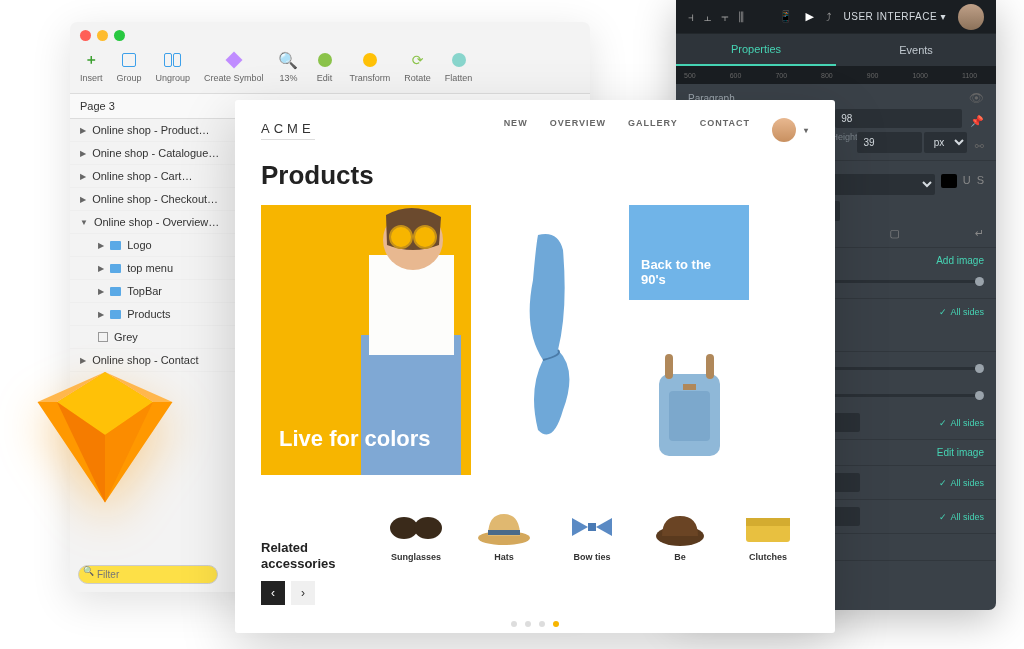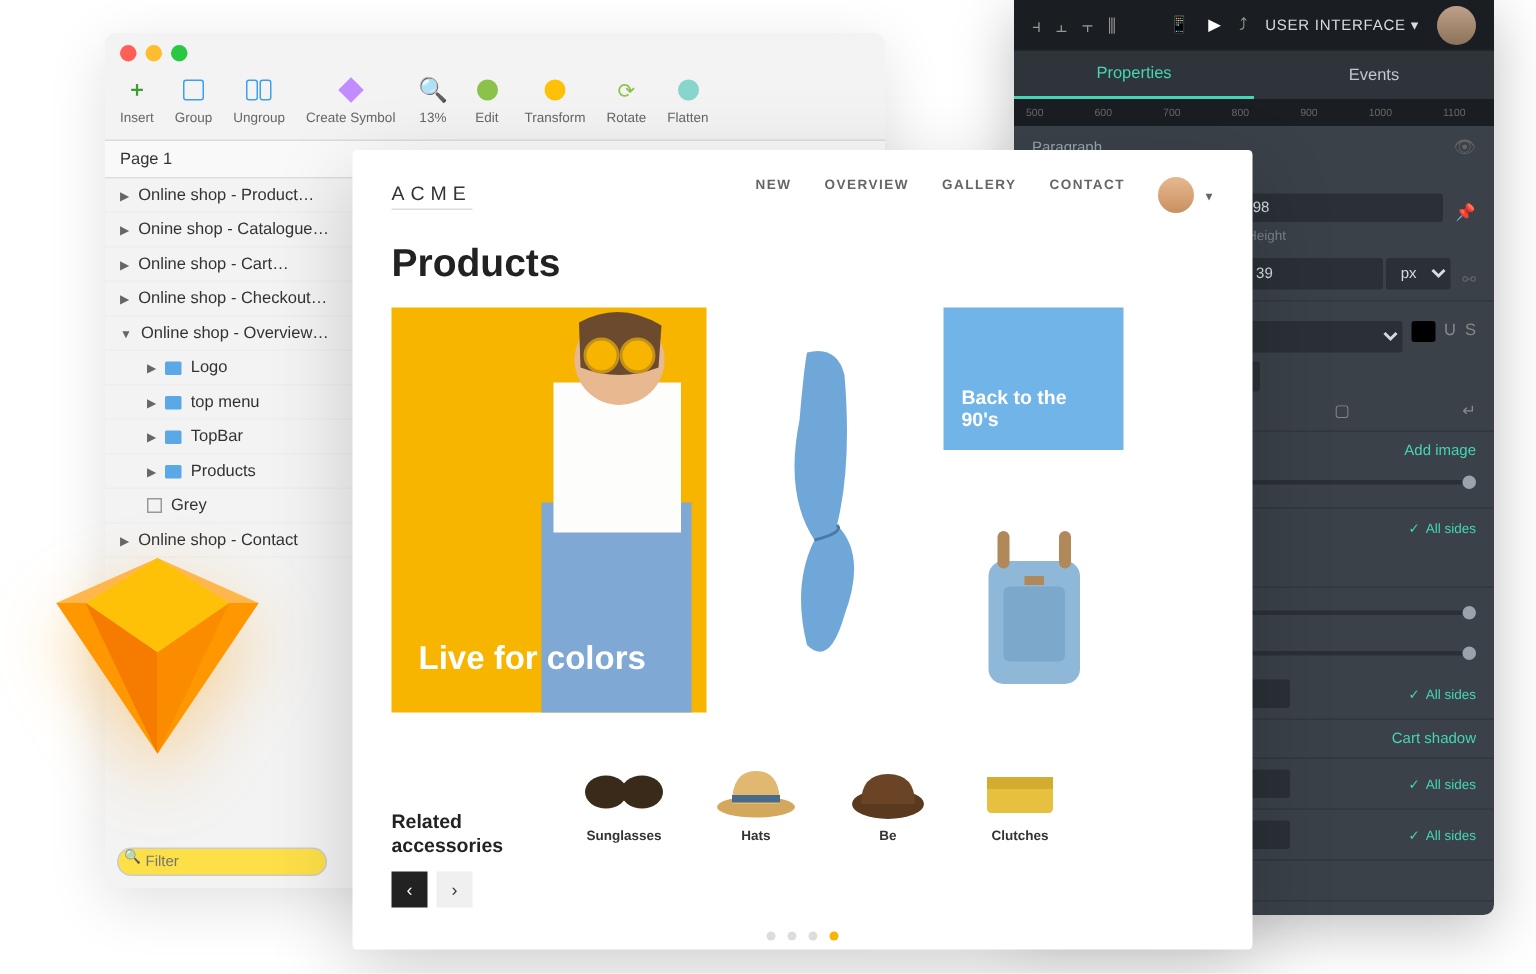--- a/index.html
+++ b/index.html
@@ -48,21 +48,21 @@
 .dropdown-proj{color:#d5dbe0;font-size:10px;letter-spacing:0.5px;}
 .avatar{width:26px;height:26px;border-radius:50%;background:linear-gradient(#bfa088,#8c725a);}
 .insp-tabs{display:flex;height:32px;background:#2e343a;}
 .insp-tab{flex:1;display:flex;align-items:center;justify-content:center;font-size:11px;cursor:pointer;}
 .insp-tab.active{color:#46d4b4;border-bottom:2px solid #46d4b4;}
 .ruler{height:18px;background:#1a1e22;display:flex;align-items:center;padding:0 8px;font-size:7px;color:#666;gap:34px;}
 .section{padding:7px 12px;border-bottom:1px solid #31373d;}
 .sec-row{display:flex;align-items:center;gap:8px;}
 .sec-label{color:#9aa3ab;font-size:10px;}
 .fieldgrp{display:flex;gap:8px;margin-top:4px;}
-.fld{display:flex;flex-direction:column;gap:10px;flex:1;}
+.fld{display:flex;flex-direction:row;gap:0;flex:1;}
 .fld label{font-size:9px;color:#7a828a;}
 .fld input, .num-in{background:#2a3036;border:none;color:#d5dbe0;font-size:10px;padding:4px 6px;border-radius:2px;width:100%;}
 .num-in{width:48px;}
 .sel{background:#2a3036;border:none;color:#d5dbe0;font-size:10px;padding:4px 6px;border-radius:2px;}
 .font-row{display:flex;gap:6px;margin-top:6px;}
 .align-grid{display:flex;gap:4px;margin-top:6px;}
 .align-btn{width:22px;height:20px;background:#2a3036;border-radius:2px;display:flex;align-items:center;justify-content:center;color:#8a919a;font-size:10px;}
 .line-row{display:flex;justify-content:space-between;align-items:center;margin-top:6px;}
 .add-link{color:#46d4b4;font-size:10px;}
 .sec-split{display:flex;justify-content:space-between;align-items:center;gap:28px;}
@@ -168,21 +168,21 @@
         <span class="tb-label">Rotate</span>
       </div>
     <div class="tb-item">
         <div class="tb-icon">
           <div class="dot-ic cyan-d"></div>
         </div>
         <span class="tb-label">Flatten</span>
       </div>
   </div>
   <div class="page-bar">
-    <span>Page 1</span>
+    <span>Page 3</span>
     <span style="font-size:8px;">▾</span>
   </div>
   <div class="layer-list">
     <div class="layer-item">
         <span class="tri">▶</span>
         <span>Online shop - Product…</span>
       </div>
     <div class="layer-item">
         <span class="tri">▶</span>
         <span>Onine shop - Catalogue…</span>
@@ -372,21 +372,21 @@
     <div class="sec-row" style="margin-top:8px;justify-content:space-between;">
         <span class="sec-label" style="width:56px;">Round</span>
         <input class="num-in" style="width: 38px;" value="0">
         <span class="check-label">✓ <span>All sides</span></span>
       </div>
   </div>
 
   <div class="section">
     <div class="sec-split">
         <span class="sec-label">Shadow</span>
-        <span class="add-link">Cart shadow</span>
+        <span class="add-link">Edit image</span>
       </div>
   </div>
 
   <div class="section">
     <div class="sec-row" style="justify-content:space-between;">
         <span class="sec-label" style="width:56px;">Margin</span>
         <input class="num-in" style="width: 38px;" value="0">
         <span class="check-label">✓ <span>All sides</span></span>
       </div>
   </div>
@@ -470,20 +470,28 @@
       <div class="rel-item">
           <svg class="prod-shape" viewBox="0 0 60 42">
             <ellipse cx="30" cy="32" rx="26" ry="7" fill="#d4a85c"></ellipse>
             <path d="M14 30 Q14 8 30 8 Q46 8 46 30 Z" fill="#e0b870"></path>
             <rect x="14" y="24" width="32" height="5" fill="#4a6a8a"></rect>
           </svg>
           <span>Hats</span>
         </div>
       <div class="rel-item">
           <svg class="prod-shape" viewBox="0 0 60 42">
+            <path d="M10 12 L26 21 L10 30 Z" fill="#5a8ac4"></path>
+            <path d="M50 12 L34 21 L50 30 Z" fill="#5a8ac4"></path>
+            <rect x="26" y="17" width="8" height="8" fill="#4a7ab4"></rect>
+          </svg>
+          <span>Bow ties</span>
+        </div>
+      <div class="rel-item">
+          <svg class="prod-shape" viewBox="0 0 60 42">
             <ellipse cx="30" cy="30" rx="24" ry="10" fill="#5a3a1e"></ellipse>
             <path d="M12 30 Q12 10 30 10 Q48 10 48 30" fill="#6a4424"></path>
           </svg>
           <span>Be</span>
         </div>
       <div class="rel-item">
           <svg class="prod-shape" viewBox="0 0 60 42">
             <rect x="8" y="12" width="44" height="24" rx="3" fill="#e8c040"></rect>
             <rect x="8" y="12" width="44" height="8" fill="#d4ac30"></rect>
           </svg>

